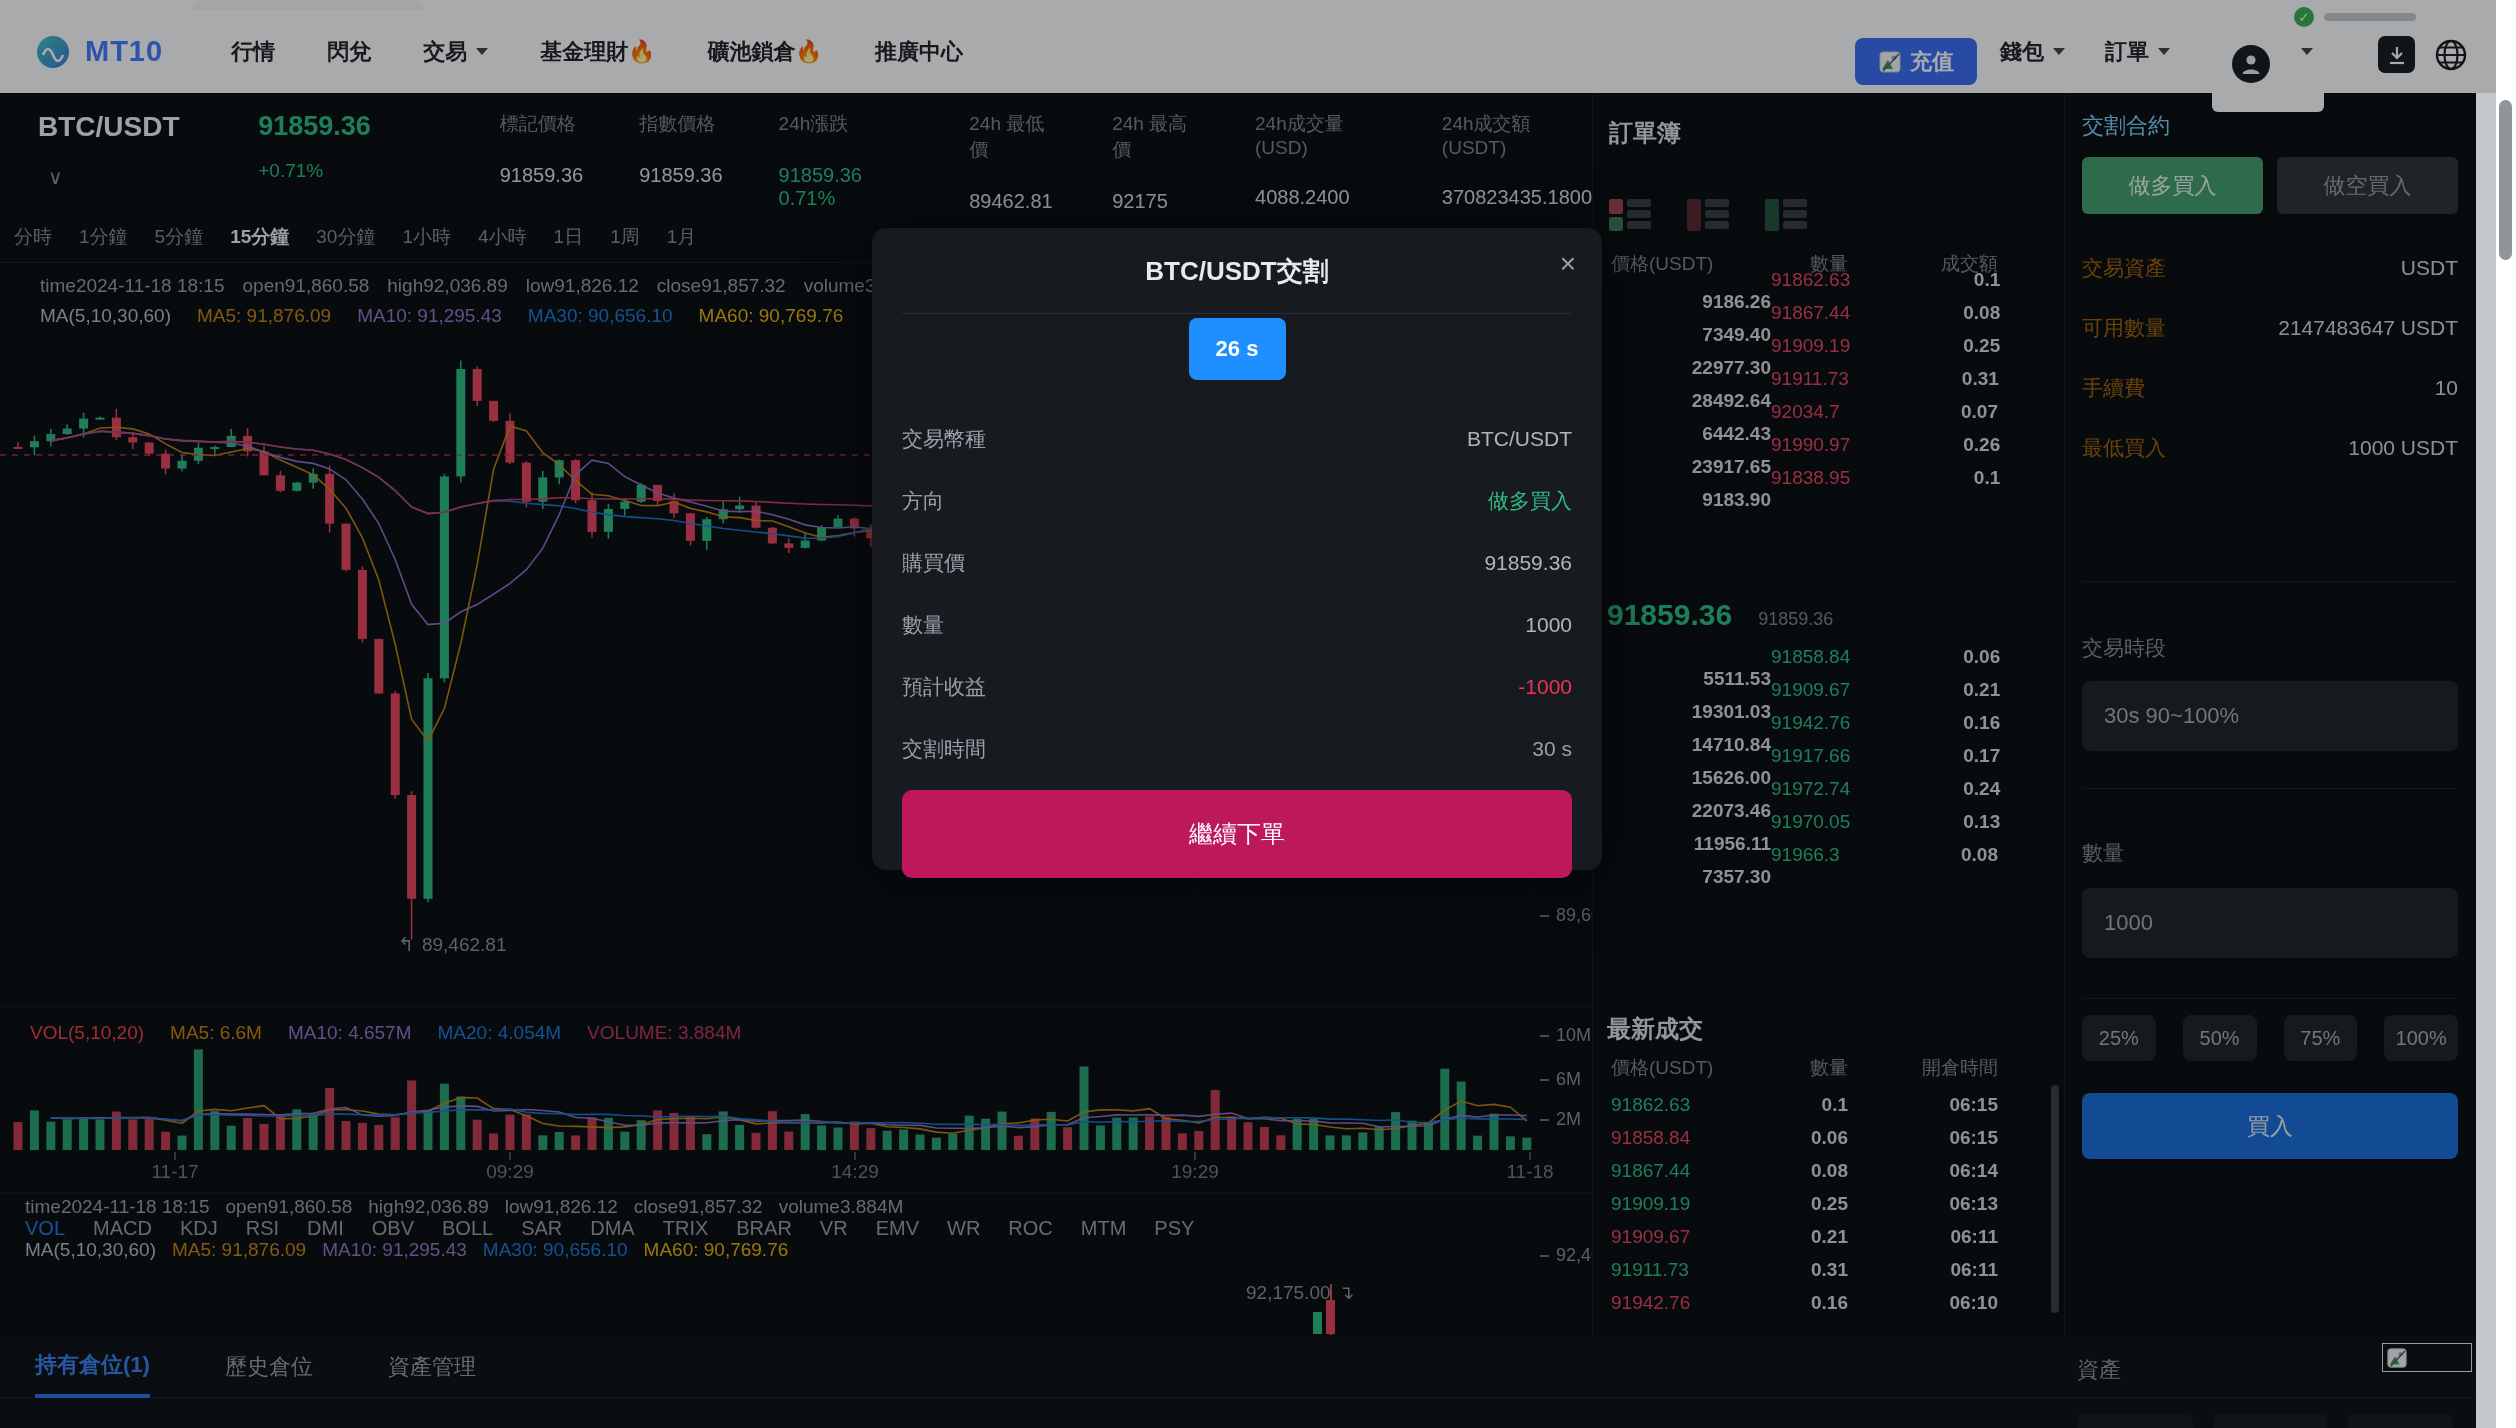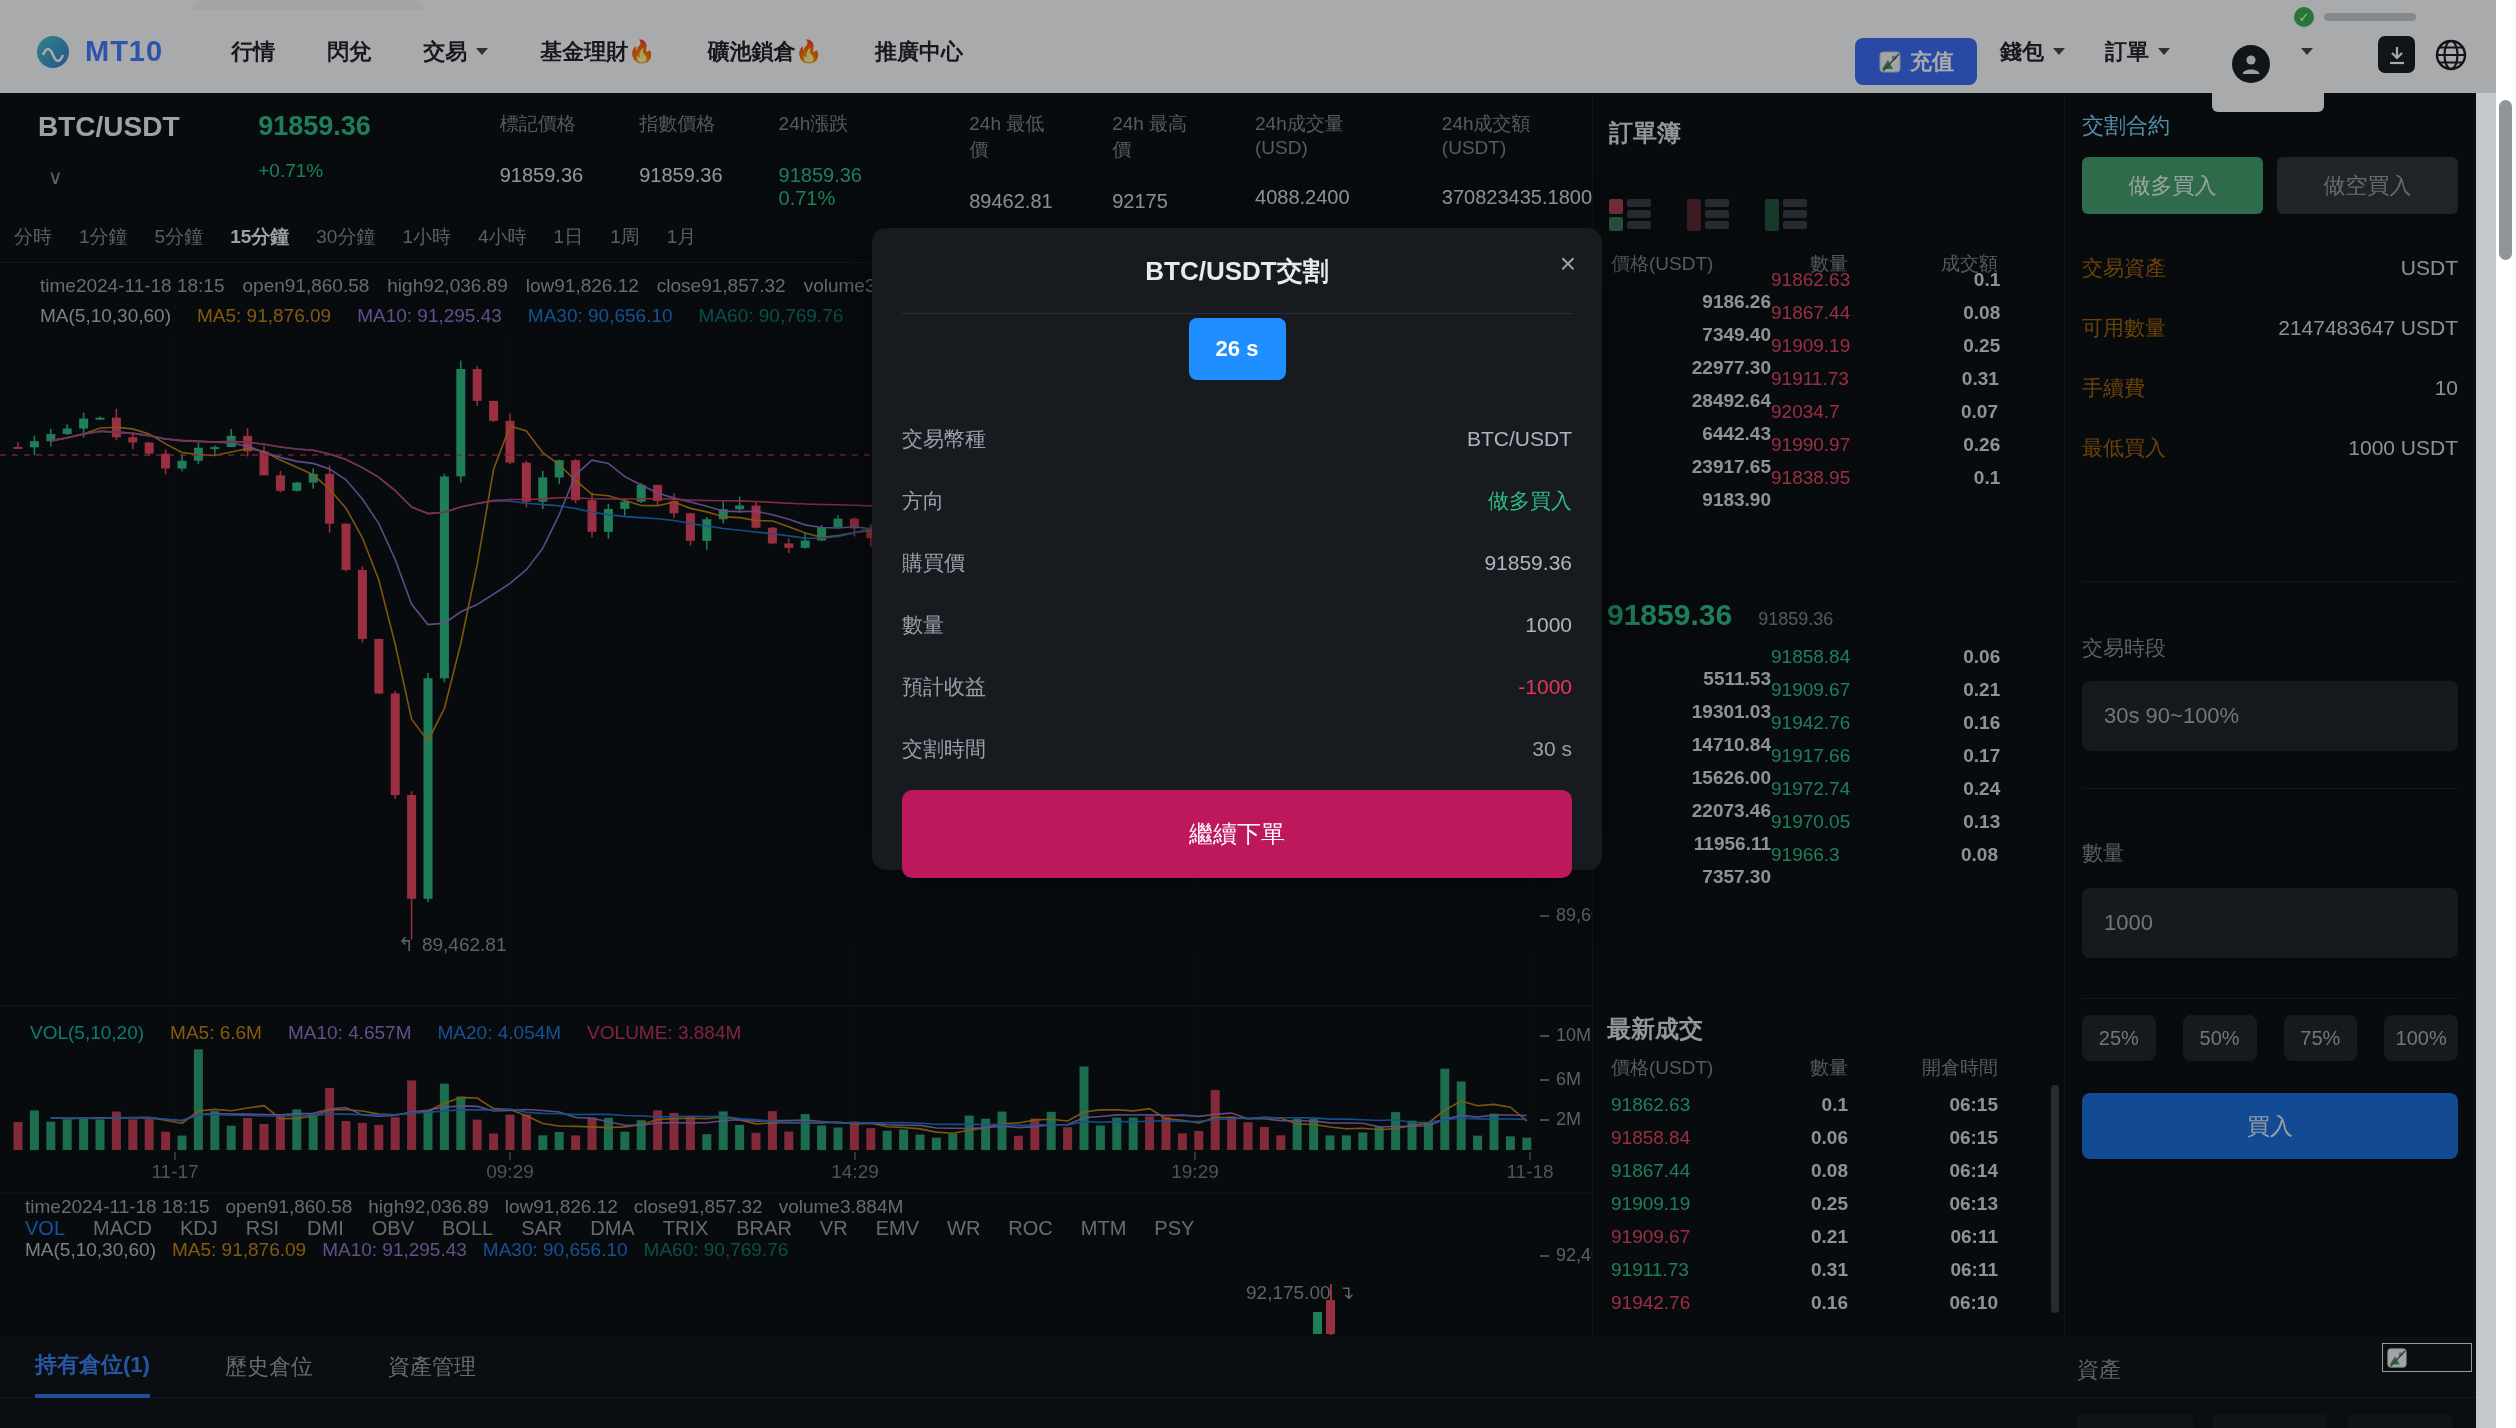--- a/index.html
+++ b/index.html
@@ -40,21 +40,21 @@
   .stat{display:flex;flex-direction:column;gap:27px;}
   .stat-label{font-size:19px;color:#7f868d;}
   .stat-value{font-size:20px;color:#dde1e4;}
   .stat-value.up{color:#2ebd85;}
   
   .tf-row{position:absolute;left:14px;top:131px;display:flex;gap:27px;font-size:19px;color:#868d94;z-index:2;}
   .tf-row .active{color:#eef1f3;font-weight:bold;}
   .tf-divider{position:absolute;left:0;top:169px;width:1592px;height:1px;background:#1b1f24;}
   .ohlc-row{position:absolute;left:40px;top:182px;display:flex;gap:18px;font-size:19px;color:#9aa0a6;z-index:2;white-space:nowrap;}
   .ma-row{position:absolute;left:40px;top:212px;display:flex;gap:26px;font-size:19px;z-index:2;white-space:nowrap;}
-  .ma-label{color:#b9bec3;} .ma5{color:#c8860f;} .ma10{color:#9575cd;} .ma30{color:#2079d8;} .ma60{color:#0f766e;} .vol-crimson{color:#c2355f;}
+  .ma-label{color:#b9bec3;} .ma5{color:#c8860f;} .ma10{color:#9575cd;} .ma30{color:#2079d8;} .ma60{color:#eab308;} .vol-crimson{color:#c2355f;}
   .vol-row{position:absolute;left:30px;top:929px;display:flex;gap:26px;font-size:19px;z-index:2;white-space:nowrap;}
   .x-axis{position:absolute;top:1068px;left:0;width:1592px;height:26px;z-index:2;}
   .x-label{position:absolute;font-size:19px;color:#767d84;width:80px;text-align:center;}
   .dup-line{position:absolute;left:25px;display:flex;gap:16px;font-size:19px;color:#9aa0a6;z-index:2;white-space:nowrap;}
   .ind-row{position:absolute;left:25px;top:1124px;display:flex;gap:28px;font-size:20px;color:#9aa0a6;z-index:3;white-space:nowrap;}
   .ind-row .active{color:#2079e8;}
   .axis-label{position:absolute;font-size:18px;color:#8a9096;display:flex;align-items:center;z-index:2;}
   .axis-label .tick{display:inline-block;width:9px;height:2px;background:#6b7178;margin-right:7px;}
   .annot{position:absolute;font-size:19px;color:#8b9299;z-index:2;display:flex;gap:8px;align-items:center;}
   
@@ -580,21 +580,21 @@
         <polyline points="50.8,440.8643268897187 67.19999999999999,437.78074947563584 83.6,433.93965298775584 100,431.22490229236536 116.39999999999999,432.08414310175465 132.79999999999998,433.3885674879202 149.2,435.6429654120599 165.6,438.9319071680482 182,440.27533987954376 198.39999999999998,440.9289604140191 214.79999999999998,442.22653534492895 231.2,442.9554566686544 247.59999999999997,446.23702244030426 264,452.00612532861413 280.4,457.363506079925 296.79999999999995,461.36418474103556 313.2,463.385299662489 329.59999999999997,468.9008442031045 346,479.8207092890109 362.4,498.9484710680088 378.79999999999995,523.5882787901443 395.2,559.5108072111441 411.59999999999997,604.2502077617798 427.99999999999994,624.5487956558005 444.4,623.111475028767 460.79999999999995,611.7604754429019 477.19999999999993,604.4588085337018 493.59999999999997,594.1711313563981 509.99999999999994,583.4421884382493 526.4,569.7169038971012 542.8,548.1153740582755 559.1999999999999,514.6335925753752 575.5999999999999,474.7750815198815 592,460.12398576266133 608.4,463.37137330832775 624.8,476.63537820765055 641.1999999999999,485.03893793899334 657.5999999999999,493.0620741295068 674,498.1267979303317 690.4,502.03979682788486 706.8,506.21844204900776 723.1999999999999,511.11631998212545 739.5999999999999,511.6529221828794 755.9999999999999,511.2436812976339 772.4,514.6939403338707 788.8,519.3157377290423 805.1999999999999,524.8792322960471 821.5999999999999,527.5088665588213 837.9999999999999,528.0396089919377 854.4,526.799514476856 870.8,528.7064051372909 887.1999999999999,531.1145890884975 903.5999999999999,531.493549675279 919.9999999999999,529.0812952748686 936.3999999999999,522.9519818434143 952.8,514.9522482779342 969.1999999999999,506.0100432352349 985.5999999999999,498.1392662936647 1001.9999999999999,489.95597176006413 1018.3999999999999,481.809547449986 1034.8,474.0024067978491 1051.1999999999998,466.46231062713196 1067.6,462.65366283771 1084,457.5910465291643 1100.3999999999999,454.105592260143 1116.8,450.3503366426565 1133.1999999999998,447.30290058412936 1149.6,446.95051986224934 1166,452.08247001605343 1182.3999999999999,459.482799805986 1198.8,469.6287313168963 1215.1999999999998,484.89537052233356 1231.6,504.48334358473073 1248,530.3917922576286 1264.3999999999999,561.7326445063052 1280.8,598.7614445549902 1297.1999999999998,633.5159296581638 1313.6,662.800627512026 1330,684.7557703196653 1346.3999999999999,699.2454504861787 1362.8,706.8132840176219 1379.1999999999998,706.7356062431915 1395.6,698.1983611207397 1411.9999999999998,681.8444663539169 1428.3999999999999,658.4256808578481 1444.8,626.6398175992305 1461.1999999999998,596.0081427815662 1477.6,566.5449036029925 1493.9999999999998,538.8725334274175 1510.3999999999999,514.2402371273456 1526.8,490.2089775124139" fill="none" stroke="#9575cd" stroke-width="1.6" opacity="0.95"></polyline>
         <polyline points="50.8,440.8643268897187 67.19999999999999,437.78074947563584 83.6,433.93965298775584 100,431.22490229236536 116.39999999999999,432.08414310175465 132.79999999999998,433.3885674879202 149.2,435.6429654120599 165.6,438.9319071680482 182,440.9155366162948 198.39999999999998,441.482121016191 214.79999999999998,441.9121795475712 231.2,441.4769688992186 247.59999999999997,442.1378992894559 264,444.21316669002044 280.4,446.9543566183253 296.79999999999995,448.9305770729858 313.2,450.2441939649154 329.59999999999997,453.9163756855763 346,459.44180931758893 362.4,467.6031892215618 378.79999999999995,477.42352704434126 395.2,490.6577348625204 411.59999999999997,506.9828226783855 427.99999999999994,513.5730239845525 444.4,512.1977338073772 460.79999999999995,507.08411220509913 477.19999999999993,503.4216472644974 493.59999999999997,500.66796090918365 509.99999999999994,501.1794125356024 526.4,503.19811179304304 542.8,504.6433960644496 559.1999999999999,505.6999521517235 575.5999999999999,508.42077057398967 592,512.2263022490242 608.4,514.615451472341 624.8,516.5866794638616 641.1999999999999,517.6276820450614 657.5999999999999,518.7113498963365 674,520.4632318858651 690.4,523.5683905976639 706.8,525.9740316324769 723.1999999999999,528.4202399228805 739.5999999999999,530.2260704881803 755.9999999999999,531.9721542386985 772.4,533.7255962236541 788.8,535.9038637931983 805.1999999999999,538.1256595895796 821.5999999999999,538.2473573482432 837.9999999999999,536.5361984535073 854.4,532.8520717339463 870.8,527.6800737481902 887.1999999999999,518.9548338819993 903.5999999999999,505.97385112601444 919.9999999999999,500.1496541117191 936.3999999999999,500.3390984952032 952.8,503.63445473821014 969.1999999999999,505.3094044900907 985.5999999999999,506.2367356606654 1001.9999999999999,505.3741262274456 1018.3999999999999,503.5496195849079 1034.8,502.97575132805036 1051.1999999999998,502.8977398992505 1067.6,501.93337823195725 1084,499.3053410338878 1100.3999999999999,497.2505048124749 1116.8,494.87277421654545 1133.1999999999998,492.7307253718027 1149.6,490.8662175715774 1166,490.026016922684 1182.3999999999999,489.3639539109416 1198.8,490.77918108401207 1215.1999999999998,494.1574234126554 1231.6,499.54351869923886 1248,505.6880446872216 1264.3999999999999,512.9300728699552 1280.8,521.3546764918614 1297.1999999999998,528.9429578258427 1313.6,535.9634712226467 1330,542.2647373652599 1346.3999999999999,546.845932580718 1362.8,550.1481407107901 1379.1999999999998,552.6977624642201 1395.6,555.1117891810612 1411.9999999999998,556.609101713572 1428.3999999999999,558.087972541431 1444.8,558.5838662656246 1461.1999999999998,558.9423243412875 1477.6,558.7653503257537 1493.9999999999998,558.5702579210465 1510.3999999999999,557.6561624731701 1526.8,555.5503309489784" fill="none" stroke="#2079d8" stroke-width="1.6" opacity="0.95"></polyline>
         <polyline points="50.8,440.8643268897187 67.19999999999999,437.78074947563584 83.6,433.93965298775584 100,431.22490229236536 116.39999999999999,432.08414310175465 132.79999999999998,433.3885674879202 149.2,435.6429654120599 165.6,438.9319071680482 182,440.9155366162948 198.39999999999998,441.482121016191 214.79999999999998,441.9121795475712 231.2,441.4769688992186 247.59999999999997,442.1378992894559 264,444.21316669002044 280.4,446.9543566183253 296.79999999999995,448.9305770729858 313.2,450.2441939649154 329.59999999999997,453.9163756855763 346,459.44180931758893 362.4,467.6031892215618 378.79999999999995,477.42352704434126 395.2,490.6577348625204 411.59999999999997,506.9828226783855 427.99999999999994,513.5730239845525 444.4,512.1977338073772 460.79999999999995,507.08411220509913 477.19999999999993,503.4216472644974 493.59999999999997,500.66796090918365 509.99999999999994,499.4419316145762 526.4,499.5137250576681 542.8,498.8452988667465 559.1999999999999,497.70945771924164 575.5999999999999,497.7806109188125 592,498.7260689229155 608.4,499.00142015898416 624.8,499.0712874689278 641.1999999999999,498.7081320528298 657.5999999999999,498.766489214266 674,499.1211673013466 690.4,500.1151707172445 706.8,500.5599833277371 723.1999999999999,500.75647186989886 739.5999999999999,500.8633467552711 755.9999999999999,501.44728900437406 772.4,502.34025423874516 788.8,503.2888812731137 805.1999999999999,504.04917291878775 821.5999999999999,504.51496468317055 837.9999999999999,504.7914499857714 854.4,505.2467752863955 870.8,505.87062895217935 887.1999999999999,506.3783454288954 903.5999999999999,506.4324745589089 919.9999999999999,506.3819329812461 936.3999999999999,505.95634680096737 952.8,505.2998066187713 969.1999999999999,504.38152381988004 985.5999999999999,503.4523482849163 1001.9999999999999,503.2767693815207 1018.3999999999999,503.37386568897386 1034.8,503.80957369624343 1051.1999999999998,504.298846025487 1067.6,505.1770744029702 1084,505.7658216414544 1100.3999999999999,505.93297814240793 1116.8,505.7297268402002 1133.1999999999998,505.17920370842876 1149.6,504.78878373395855 1166,505.24462440427783 1182.3999999999999,506.466172254306 1198.8,508.37660635824614 1215.1999999999998,511.2888316677712 1231.6,514.8847945937111 1248,518.8300994629601 1264.3999999999999,523.3278345468013 1280.8,528.6292701425315 1297.1999999999998,533.5343087077144 1313.6,537.1054142854449 1330,539.4004679093869 1346.3999999999999,539.8490021573355 1362.8,538.9141072294918 1379.1999999999998,535.8262981731147 1395.6,530.5428201535378 1411.9999999999998,528.3793779126521 1428.3999999999999,529.2135355183203 1444.8,531.1091605019174 1461.1999999999998,532.1258644156908 1477.6,532.5010429932129 1493.9999999999998,531.9721920742493 1510.3999999999999,530.6028910290406 1526.8,529.263041138521" fill="none" stroke="#d23f6e" stroke-width="1.6" opacity="0.95"></polyline>
         <line x1="0" y1="455" x2="1540" y2="455" stroke="#c2374d" stroke-width="1.4" stroke-dasharray="6 6" opacity="0.85"></line>
         <line x1="1331" y1="1284" x2="1331" y2="1335" stroke="#e8455f" stroke-width="2"></line>
         <rect x="1313" y="1312" width="9" height="22" fill="#2ebd85"></rect>
         <rect x="1326" y="1300" width="9" height="34" fill="#e8455f"></rect>
       </svg>
 
     <div class="vol-row">
-      <span style="color:#14b8a6;">VOL(5,10,20)</span>
+      <span style="color:#ef4444;">VOL(5,10,20)</span>
       <span class="ma5">MA5: 6.6M</span>
       <span class="ma10">MA10: 4.657M</span>
       <span class="ma30">MA20: 4.054M</span>
       <span class="vol-crimson">VOLUME: 3.884M</span>
     </div>
 
     <div class="x-axis">
         <span class="x-label" style="left:135px;">11-17</span>
         <span class="x-label" style="left:470px;">09:29</span>
         <span class="x-label" style="left:815px;">14:29</span>

